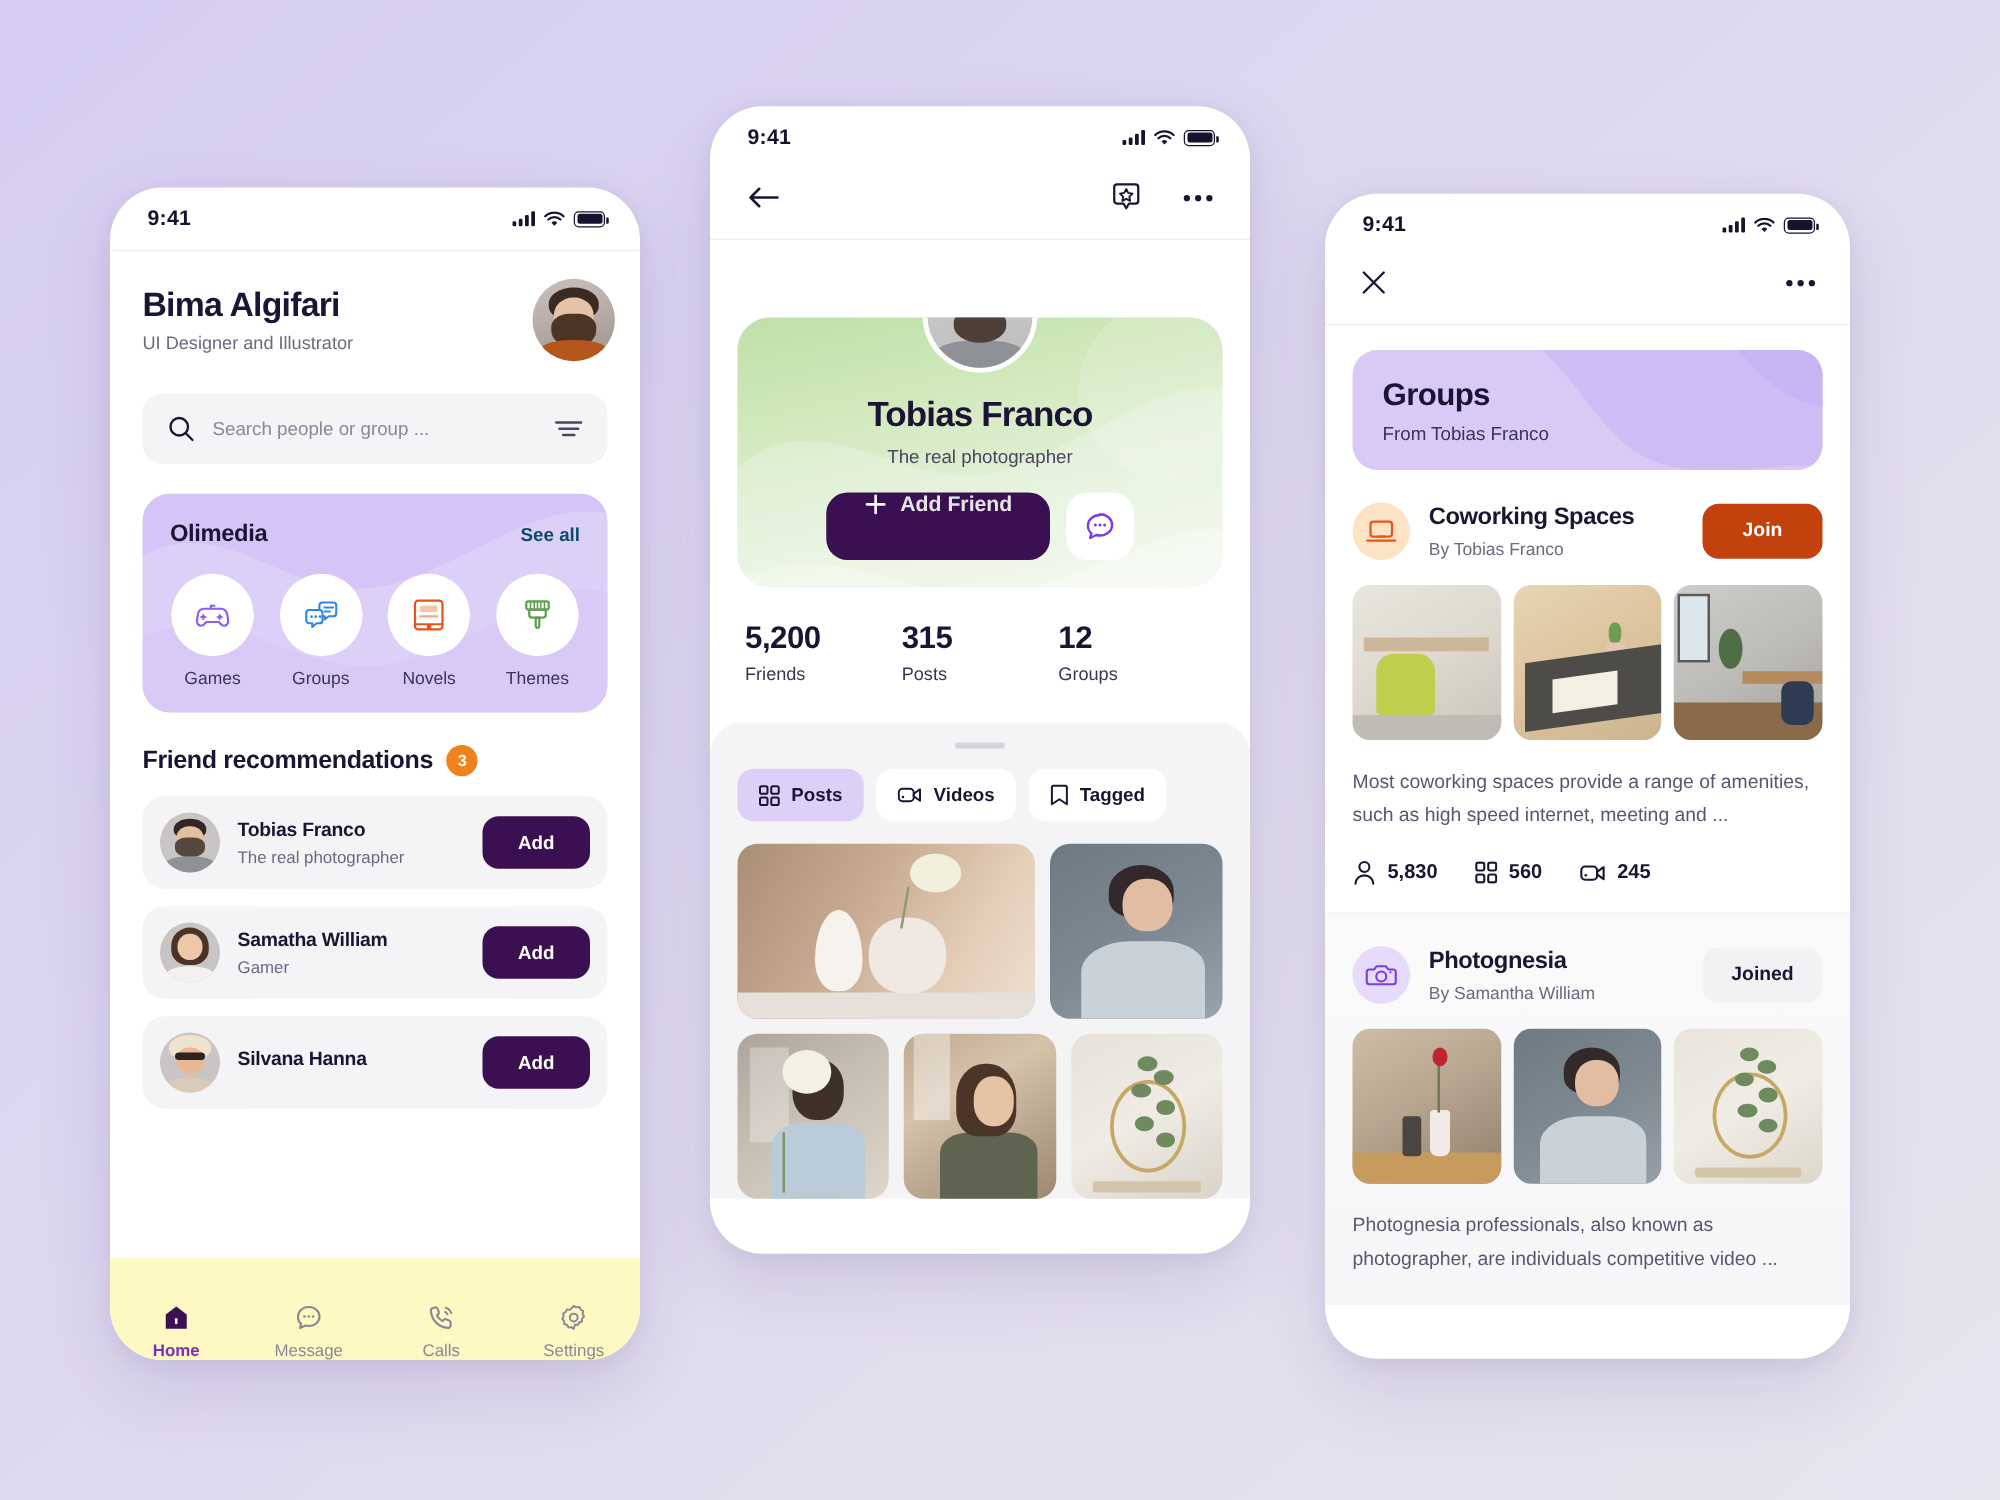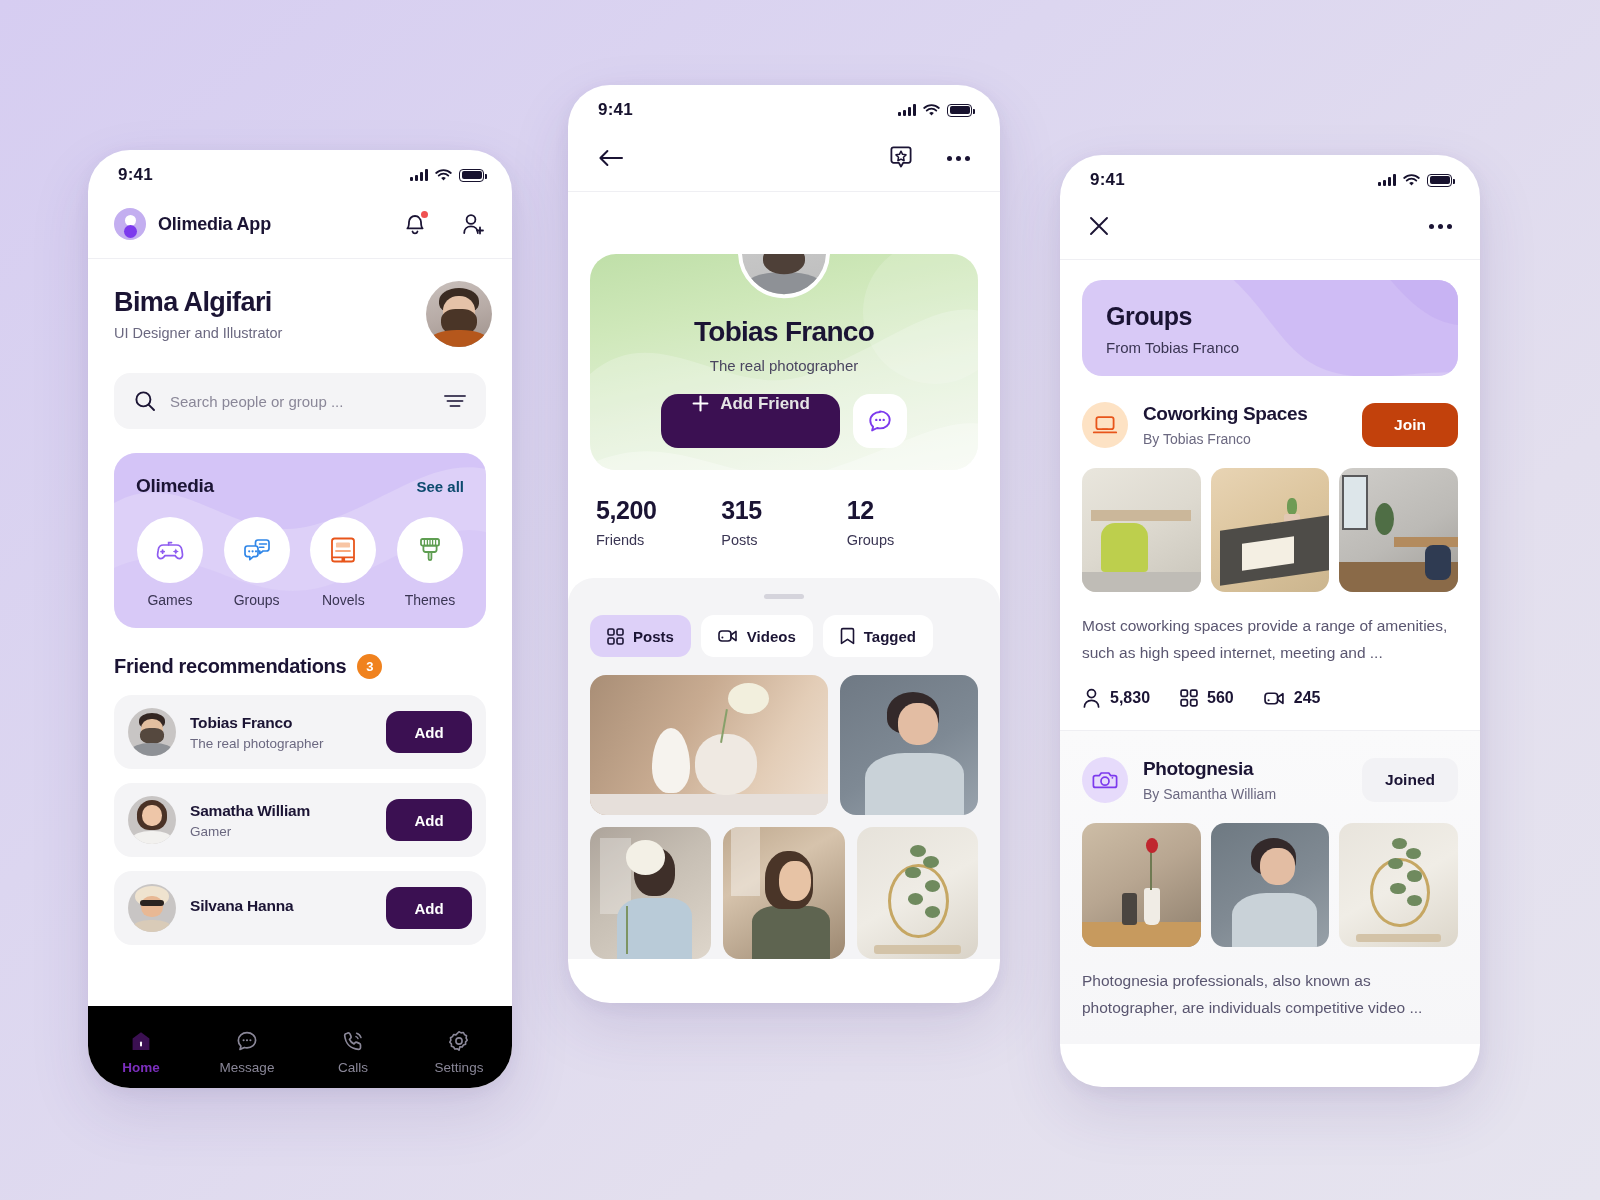--- a/index.html
+++ b/index.html
@@ -129,21 +129,21 @@
   .friend-av { width: 48px; height: 48px; border-radius: 50%; flex-shrink: 0;
     overflow: hidden; position: relative; background: #c8c5c4; }
   .friend-meta { flex: 1; min-width: 0; }
   .friend-name { font-size: 15.5px; font-weight: 700; color: #1b1434; letter-spacing: -0.2px; }
   .friend-sub { font-size: 13.5px; color: #6b6880; margin-top: 4px; }
   .btn-add { background: #3b1052; color: #fff; border: none; border-radius: 13px;
     height: 42px; width: 86px; font-family: inherit; font-size: 15px;
     font-weight: 700; cursor: pointer; }
 
   .tabbar { position: absolute; left: 0; right: 0; bottom: 0; height: 82px;
-    background: #000000; display: flex; align-items: center; padding-top: 10px;
+    background: #fef9c3; display: flex; align-items: flex-end; padding-top: 10px;
     box-shadow: 0 -6px 18px rgba(255,255,255,0.95); }
   .tabitem { flex: 1; display: flex; flex-direction: column; align-items: center;
     gap: 7px; cursor: pointer; }
   .tablabel { font-size: 13.5px; color: #8a8798; }
   .tabitem.active .tablabel { color: #7c2fbe; font-weight: 700; }
 
   
   #phone-profile .nav-bar { display: flex; align-items: center; padding: 10px 30px 20px 30px; }
   #phone-profile .nav-bar .spacer { flex: 1; }
   .profile-body { background: #fff; position: relative; }
@@ -303,39 +303,20 @@
         <path d="M8.5 11.6 6.2 9.1a3.4 3.4 0 0 1 4.6 0Z" fill="#17122e"></path>
         <path d="M3.7 6.6a7 7 0 0 1 9.6 0" stroke="#17122e" stroke-width="1.8" fill="none" stroke-linecap="round"></path>
         <path d="M1.2 4a10.6 10.6 0 0 1 14.6 0" stroke="#17122e" stroke-width="1.8" fill="none" stroke-linecap="round"></path>
       </svg>
       <div class="batt">
           <span></span>
         </div>
     </div>
   </div>
 
-  <div class="app-bar">
-    <div class="logo-mark"></div>
-    <div class="app-name">Olimedia App</div>
-    <div class="spacer"></div>
-    <button class="icon-btn bell-wrap">
-      <svg width="24" height="25" viewBox="0 0 24 25">
-        <path d="M6 10a6 6 0 0 1 12 0c0 5 1.6 6.4 1.6 6.4H4.4S6 15 6 10Z" stroke="#1b1434" stroke-width="1.8" fill="none" stroke-linejoin="round"></path>
-        <path d="M9.5 19.5a2.6 2.6 0 0 0 5 0" stroke="#1b1434" stroke-width="1.8" fill="none" stroke-linecap="round"></path>
-      </svg>
-      <span class="bell-dot"></span>
-    </button>
-    <button class="icon-btn">
-      <svg width="25" height="25" viewBox="0 0 25 25">
-        <circle cx="10" cy="7.5" r="4.4" stroke="#1b1434" stroke-width="1.8" fill="none"></circle>
-        <path d="M3.2 21c0-4 3-6.6 6.8-6.6s6.8 2.6 6.8 6.6" stroke="#1b1434" stroke-width="1.8" fill="none" stroke-linecap="round"></path>
-        <path d="M19 15.5v6M16 18.5h6" stroke="#1b1434" stroke-width="1.8" stroke-linecap="round"></path>
-      </svg>
-    </button>
-  </div>
 
   <div class="divider"></div>
 
   <div class="profile-head">
     <div class="txt">
       <div class="profile-name">Bima Algifari</div>
       <div class="profile-role">UI Designer and Illustrator</div>
     </div>
     <div class="avatar-lg">
       <span class="av-hair"></span>

